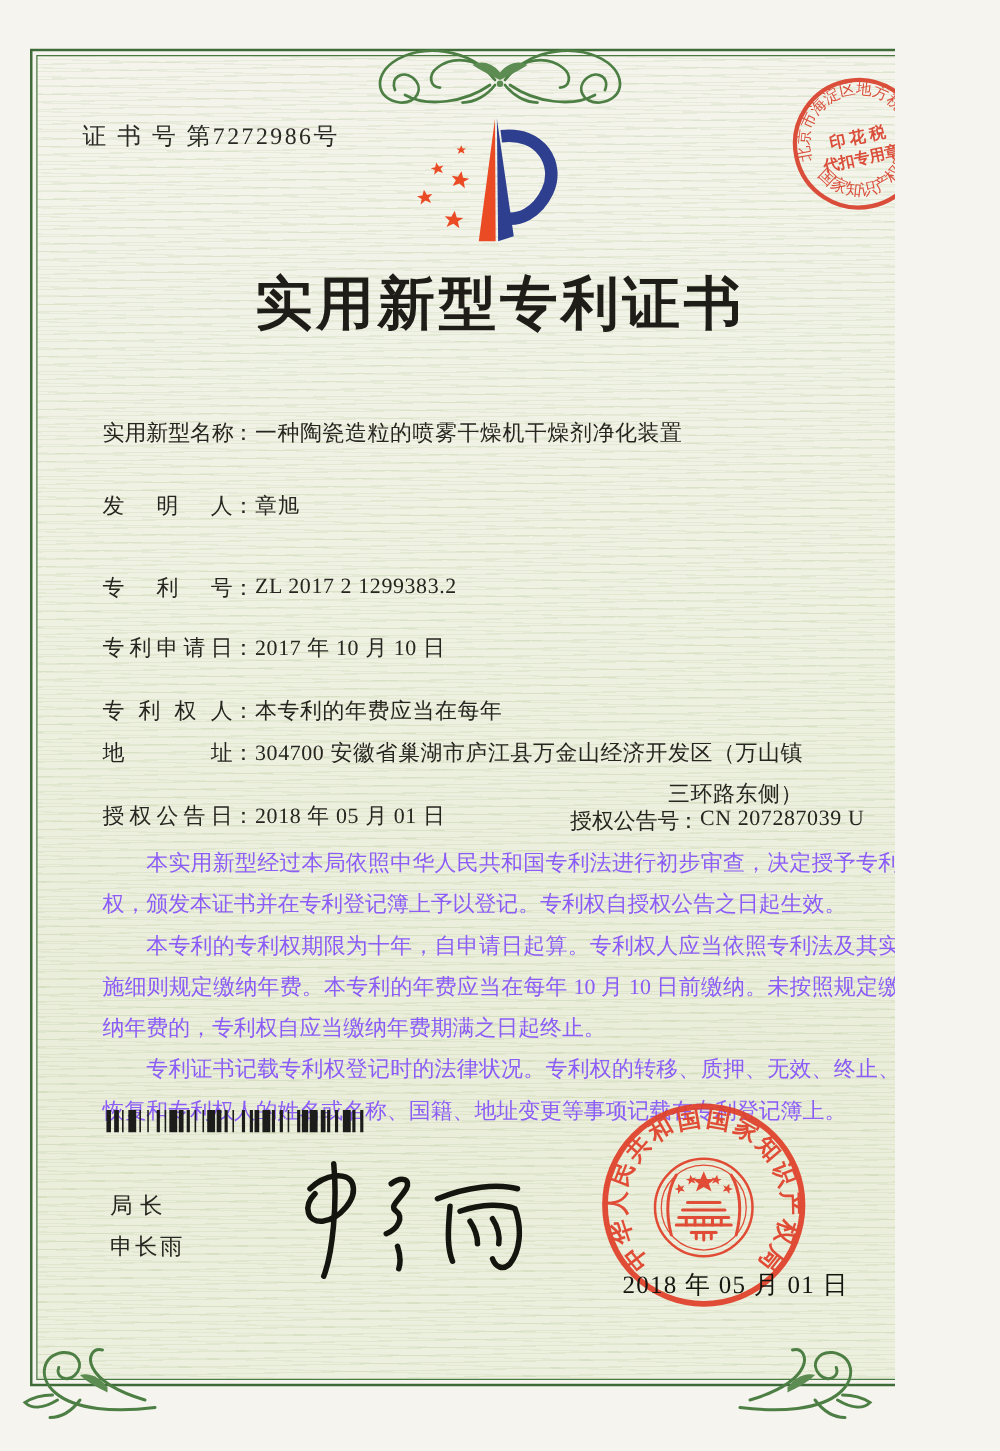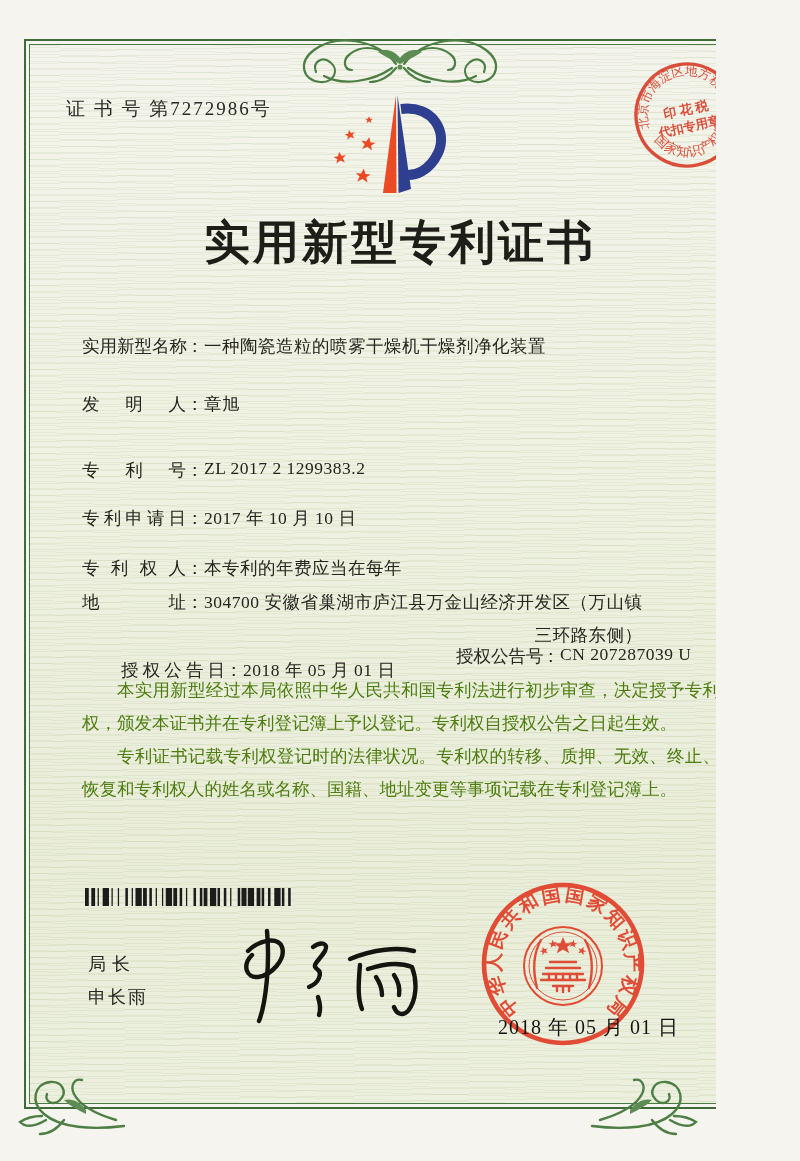--- a/index.html
+++ b/index.html
@@ -54,27 +54,27 @@
   .frow { position:absolute; left:0; white-space:nowrap; }
   .f-label {
     display:inline-block; width:104px;
     text-align:justify; text-align-last:justify; vertical-align:top;
   }
   .f-colon { display:inline-block; width:18px; vertical-align:top; }
   .f-value { display:inline-block; vertical-align:top; letter-spacing:0.5px;text-align:right; }
   .addr-l2 { margin-top:9px; }
   .frow.r0 { top:4px; }  .frow.r1 { top:62px; } .frow.r2 { top:128px; }
   .frow.r3 { top:176px; } .frow.r4 { top:226px; } .frow.r5 { top:260px; }
-  .frow.r6 { top:328px;margin-left:39px; } .frow.r7 { top:314px; left:374px; }
+  .frow.r6 { top:310px; } .frow.r7 { top:314px; left:374px; }
   .frow.r7 .f-label { width:86px; }
 
   
   .paras {
     position:absolute; left:82px; top:674px; width:638px;
-    font-size:17.5px; line-height:33px; text-align:justify; color:#4d7c0f;
+    font-size:17.5px; line-height:33px; text-align:justify; color:#8b5cf6;
   }
   .paras p { text-indent:2em; }
 
   
   .barcode {
     position:absolute; left:85px; top:888px; width:212px; height:18px;
     overflow:hidden; white-space:nowrap; font-size:0; transform-origin:left center;
   }
   .barcode i { display:inline-block; height:18px; }
   .barcode i.b { background:#1c1c1a; }
@@ -201,20 +201,21 @@
     <div class="frow r6">
       <span class="f-label">授权公告日</span><span class="f-colon">：</span><span class="f-value">2018 年 05 月 01 日</span>
     </div>
     <div class="frow r7">
       <span class="f-label">授权公告号</span><span class="f-colon">：</span><span class="f-value">CN 207287039 U</span>
     </div>
   </div>
 
   <div class="paras">
     <p>本实用新型经过本局依照中华人民共和国专利法进行初步审查，决定授予专利权，颁发本证书并在专利登记簿上予以登记。专利权自授权公告之日起生效。</p>
+    <p>本专利的专利权期限为十年，自申请日起算。专利权人应当依照专利法及其实施细则规定缴纳年费。本专利的年费应当在每年 10 月 10 日前缴纳。未按照规定缴纳年费的，专利权自应当缴纳年费期满之日起终止。</p>
     <p>专利证书记载专利权登记时的法律状况。专利权的转移、质押、无效、终止、恢复和专利权人的姓名或名称、国籍、地址变更等事项记载在专利登记簿上。</p>
   </div>
 
   <div class="barcode" id="barcode" style="transform: scaleX(1.2619);"><i class="b" style="width: 3.2px;"></i><i style="width: 1.6px;"></i><i class="b" style="width: 3.2px;"></i><i style="width: 1.6px;"></i><i class="b" style="width: 1.6px;"></i><i style="width: 3.2px;"></i><i class="b" style="width: 4.8px;"></i><i style="width: 1.6px;"></i><i class="b" style="width: 1.6px;"></i><i style="width: 3.2px;"></i><i class="b" style="width: 1.6px;"></i><i style="width: 4.8px;"></i><i class="b" style="width: 1.6px;"></i><i style="width: 3.2px;"></i><i class="b" style="width: 1.6px;"></i><i style="width: 1.6px;"></i><i class="b" style="width: 4.8px;"></i><i style="width: 1.6px;"></i><i class="b" style="width: 3.2px;"></i><i style="width: 1.6px;"></i><i class="b" style="width: 1.6px;"></i><i style="width: 3.2px;"></i><i class="b" style="width: 1.6px;"></i><i style="width: 3.2px;"></i><i class="b" style="width: 1.6px;"></i><i style="width: 1.6px;"></i><i class="b" style="width: 4.8px;"></i><i style="width: 1.6px;"></i><i class="b" style="width: 3.2px;"></i><i style="width: 1.6px;"></i><i class="b" style="width: 1.6px;"></i><i style="width: 3.2px;"></i><i class="b" style="width: 1.6px;"></i><i style="width: 4.8px;"></i><i class="b" style="width: 1.6px;"></i><i style="width: 3.2px;"></i><i class="b" style="width: 1.6px;"></i><i style="width: 1.6px;"></i><i class="b" style="width: 3.2px;"></i><i style="width: 1.6px;"></i><i class="b" style="width: 4.8px;"></i><i style="width: 1.6px;"></i><i class="b" style="width: 1.6px;"></i><i style="width: 3.2px;"></i><i class="b" style="width: 1.6px;"></i><i style="width: 3.2px;"></i><i class="b" style="width: 1.6px;"></i><i style="width: 4.8px;"></i><i class="b" style="width: 1.6px;"></i><i style="width: 1.6px;"></i><i class="b" style="width: 3.2px;"></i><i style="width: 1.6px;"></i><i class="b" style="width: 4.8px;"></i><i style="width: 1.6px;"></i><i class="b" style="width: 3.2px;"></i><i style="width: 1.6px;"></i><i class="b" style="width: 1.6px;"></i><i style="width: 3.2px;"></i><i class="b" style="width: 1.6px;"></i><i style="width: 3.2px;"></i><i class="b" style="width: 4.8px;"></i><i style="width: 1.6px;"></i><i class="b" style="width: 1.6px;"></i><i style="width: 3.2px;"></i><i class="b" style="width: 1.6px;"></i><i style="width: 4.8px;"></i></div>
 
   <div class="sig-title">局长</div>
   <div class="sig-name">申长雨</div>
 
   <svg class="signature" viewBox="0 0 200 105">
     <g fill="none" stroke="#15150f" stroke-width="4.4" stroke-linecap="round" stroke-linejoin="round">

